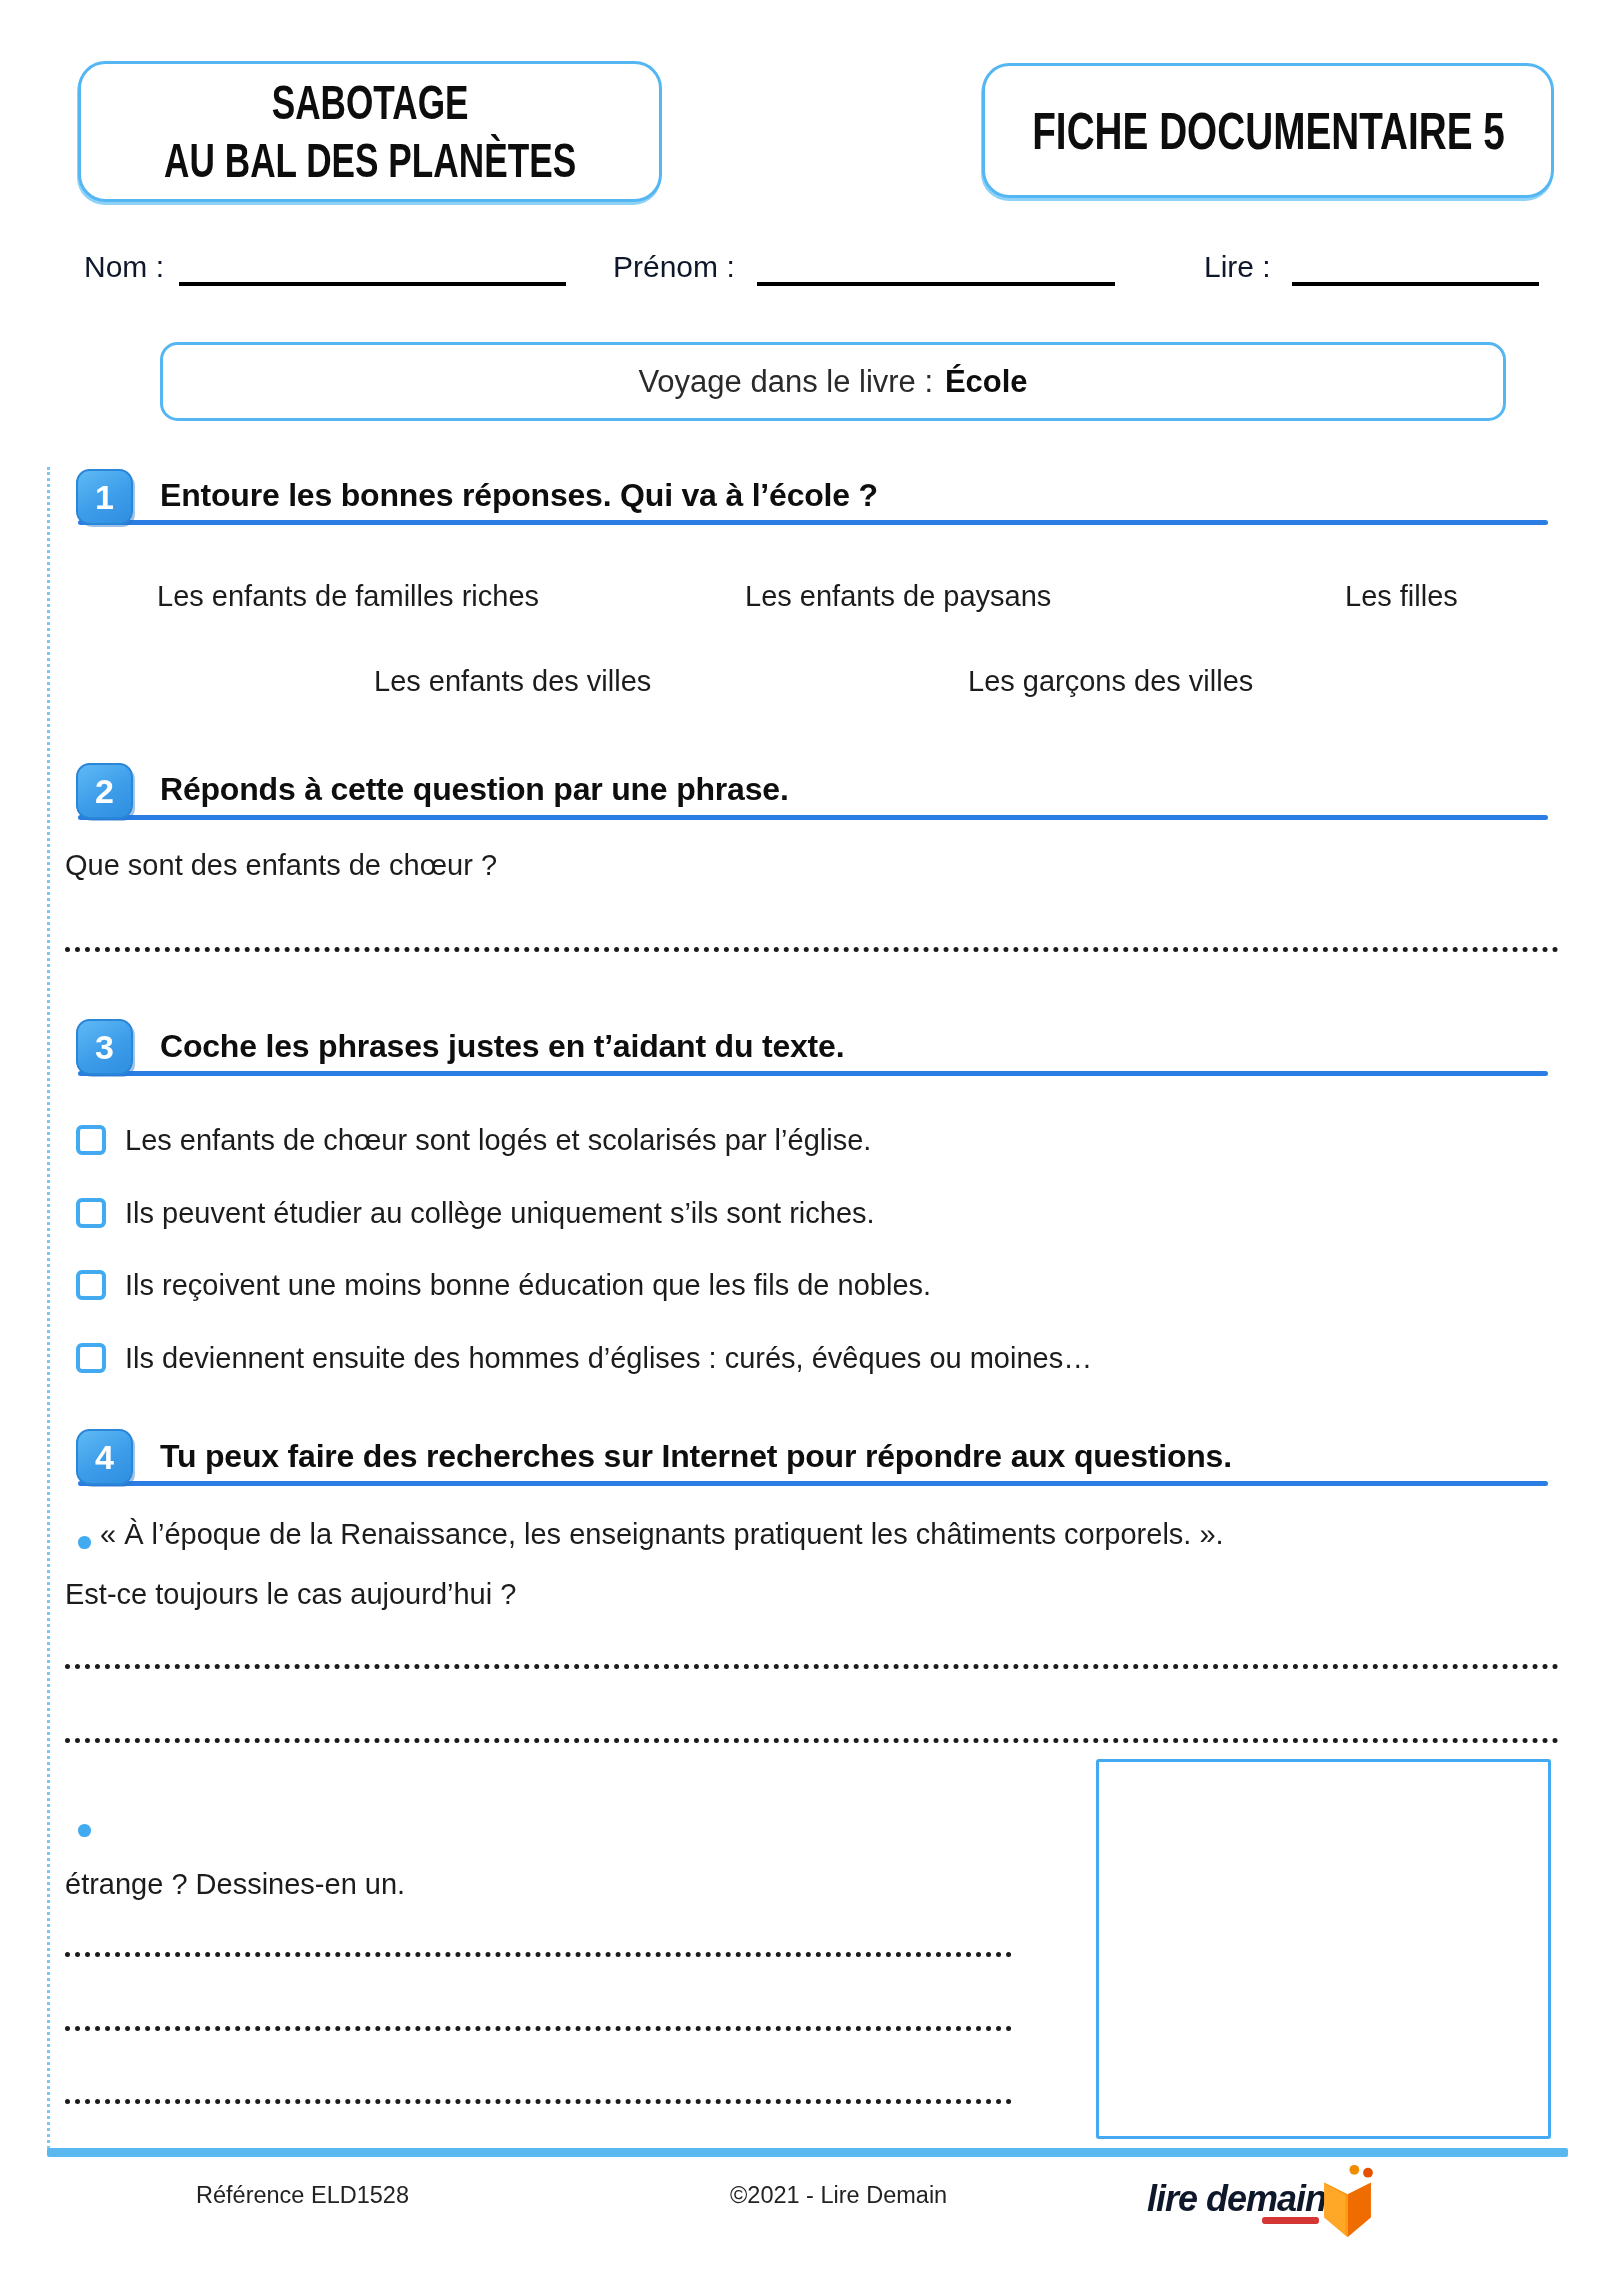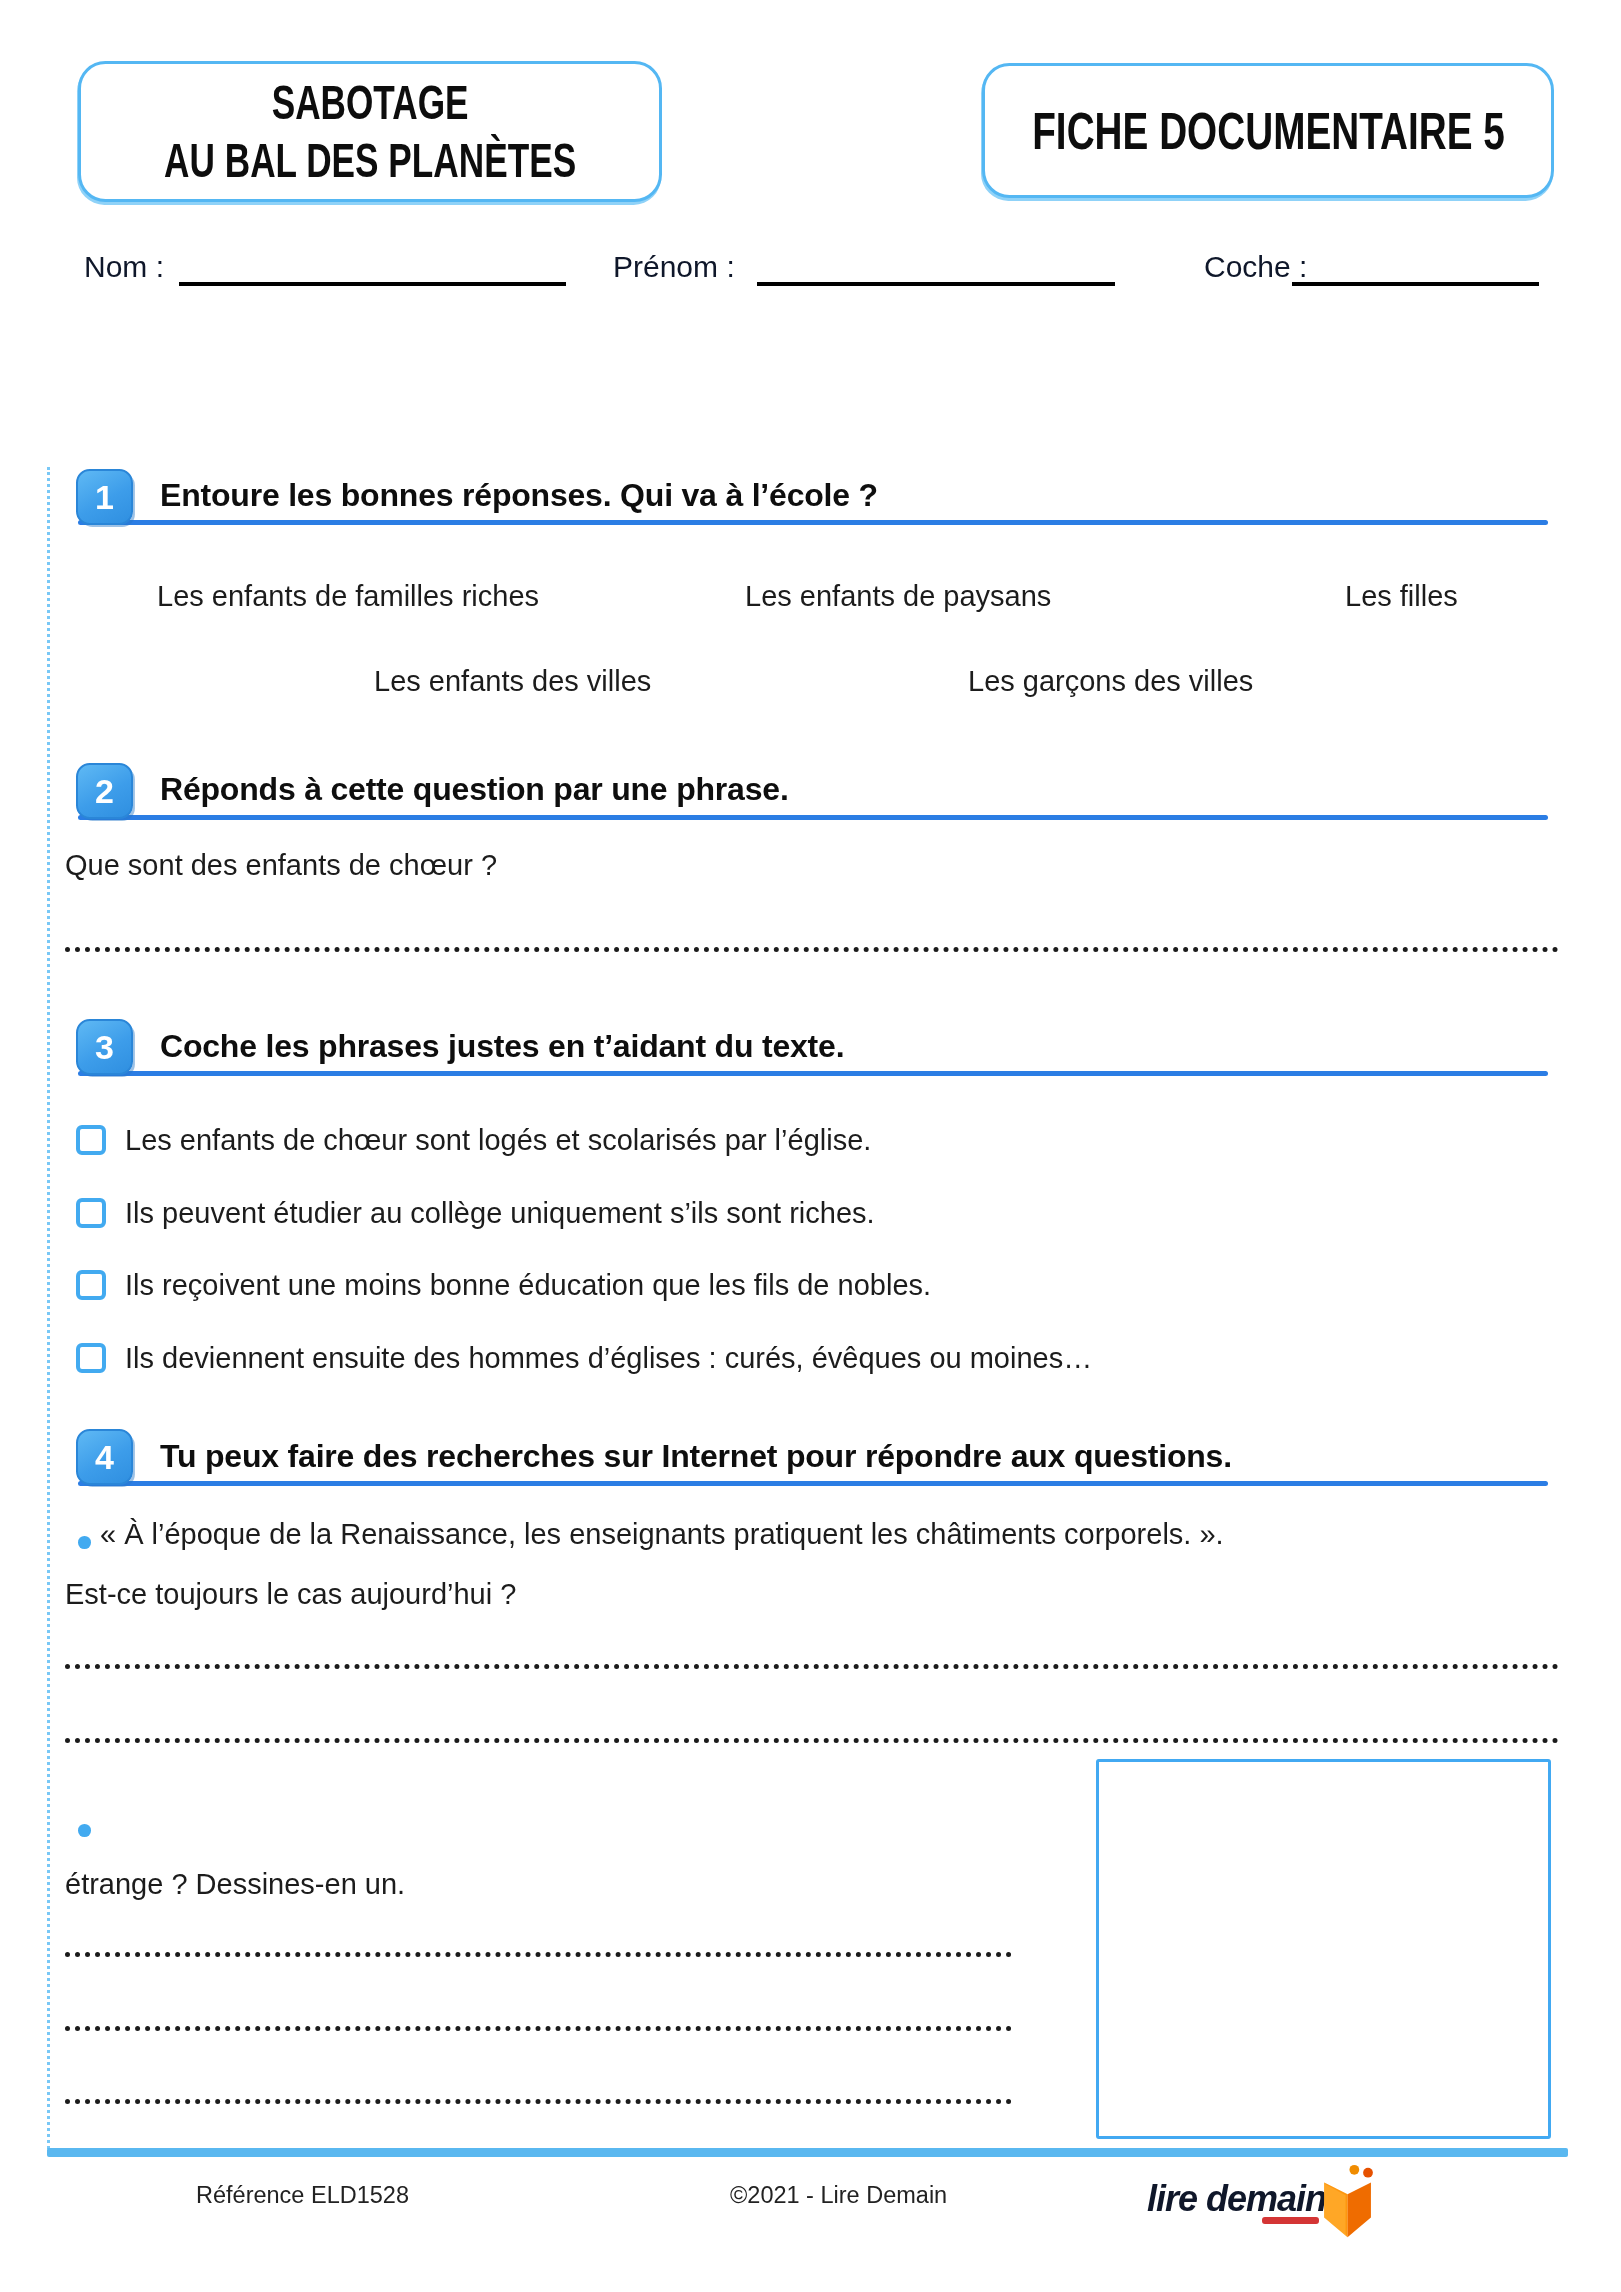--- a/index.html
+++ b/index.html
@@ -80,23 +80,27 @@
   <div class="title-box abs" style="left:982px; top:63px; width:572px; height:135px;">
     <div class="condensed" style="font-size:44px;">FICHE DOCUMENTAIRE 5</div>
   </div>
 
   <div class="label abs" style="left:84px; top:250px;">Nom :</div>
   <div class="writeline abs" style="left:179px; top:282px; width:387px;"></div>
 
   <div class="label abs" style="left:613px; top:250px;">Prénom :</div>
   <div class="writeline abs" style="left:757px; top:282px; width:358px;"></div>
 
-  <div class="label abs" style="left:1204px; top:250px;">Coche :</div>
+  <div class="label abs" style="left:1204px; top:250px;">Lire :</div>
   <div class="writeline abs" style="left:1292px; top:282px; width:247px;"></div>
 
+  <div class="banner abs" style="left:160px; top:342px; width:1346px; height:79px;">
+    <span>Voyage dans le livre :</span>
+    <span class="bold">École</span>
+  </div>
 
   <div class="vdots abs" style="left:47px; top:467px; height:1682px;"></div>
   <div class="bottomband abs" style="left:47px; top:2148px; width:1521px; height:8.8px;"></div>
 
   <div class="hrule abs" style="left:78px; top:520px; width:1470px;"></div>
   <div class="badge abs" style="left:76px; top:469px;">
     <span>1</span>
   </div>
   <div class="sec-title abs" style="left:160px; top:477px;">Entoure les bonnes réponses. Qui va à l’école ?</div>
 

